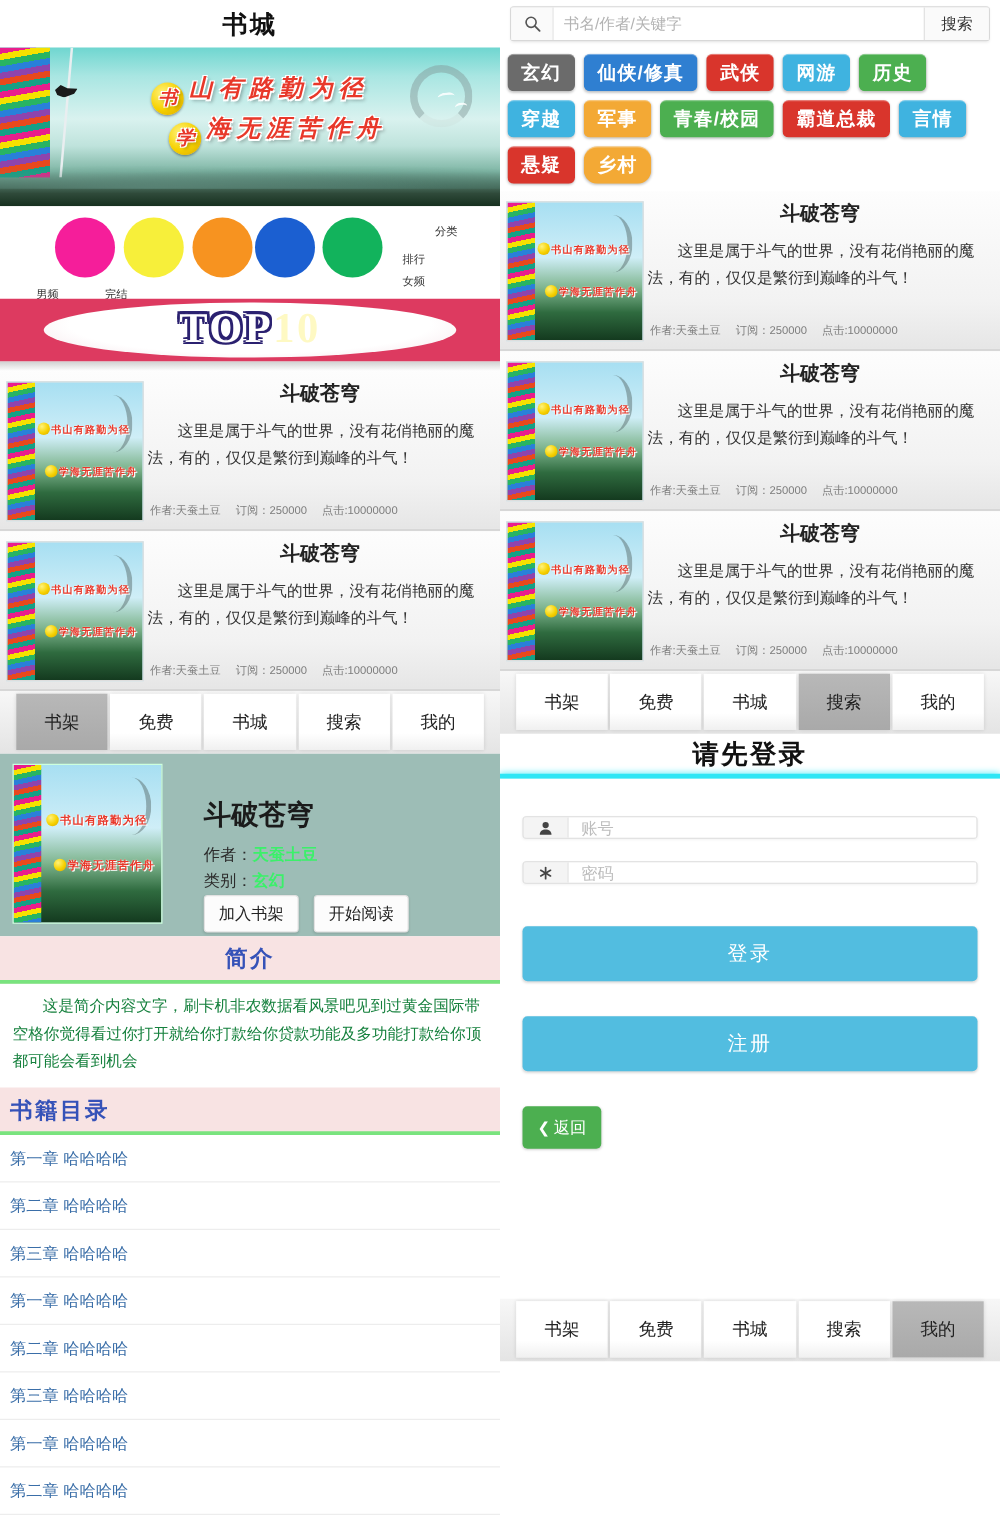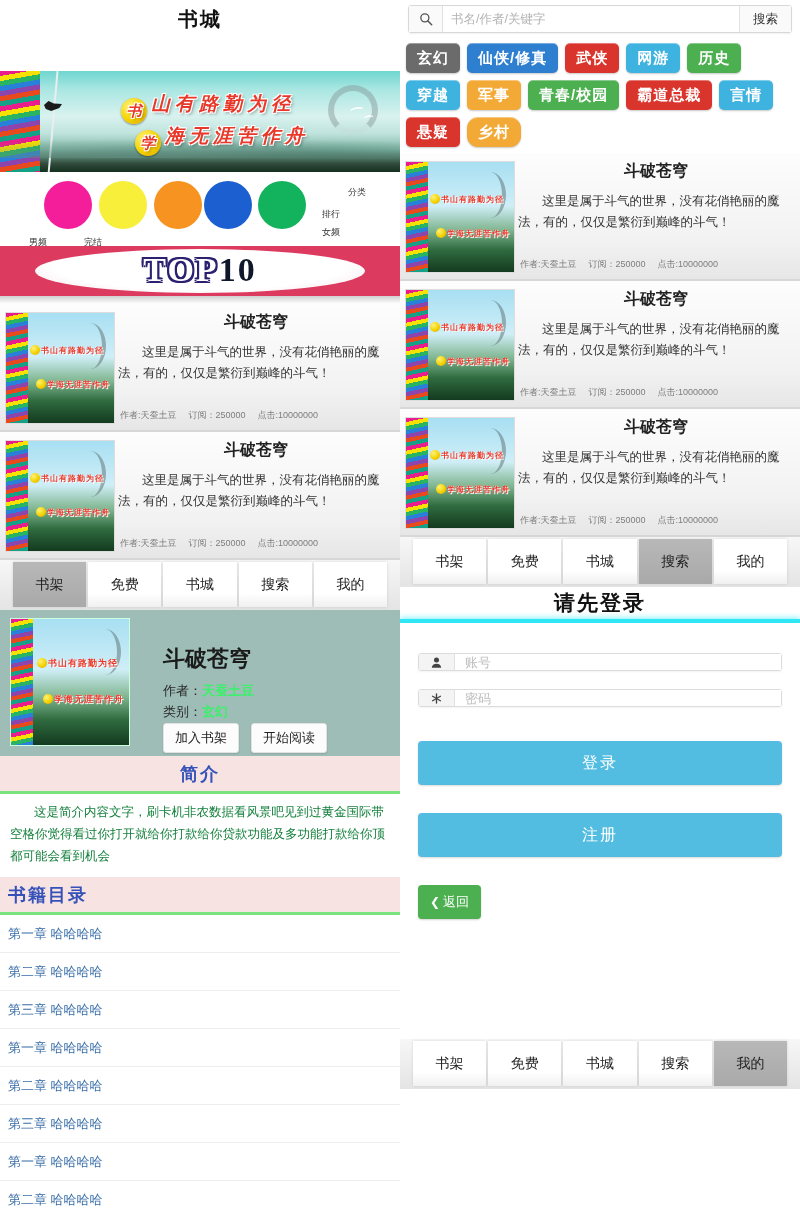--- a/index.html
+++ b/index.html
@@ -16,23 +16,22 @@
   .col-right { position: absolute; left: 400px; top: 0; width: 400px; height: 1212px; background:#fff; overflow: hidden; }
 
   
   .app-header {
     height: 38px; display:flex; align-items:center; justify-content:center;
     font-size: 20px; font-weight: bold; color:#111; letter-spacing:2px;
   }
 
   
   .hero {
-    position: relative; width: 400px; height: 101px; overflow: hidden;
+    position: relative; width: 400px; height: 127px; overflow: hidden;
     background: linear-gradient(180deg,#6fd6d0 0%, #a9e6e2 18%, #d9f2ef 45%, #bfe3dc 62%, #7fb6a5 78%, #2f4a3a 92%, #16301f 100%);
-    margin-top: 33px;
   }
   .hero-pencils {
     position:absolute; left:0; top:0; width:40px; height:104px;
     background:
       repeating-linear-gradient(170deg,
         #e91e8c 0px,#e91e8c 5px,
         #f6e100 5px,#f6e100 10px,
         #28b463 10px,#28b463 15px,
         #2980d9 15px,#2980d9 20px,
         #8e44ad 20px,#8e44ad 25px,
@@ -89,21 +88,21 @@
     background-color:#dd3a60;
   }
   .top10-oval { position:absolute; left:50%; top:50%; transform:translate(-50%,-50%);
     width:330px; height:44px; border-radius:50%;
     background: radial-gradient(ellipse at 50% 40%, #ffffff 0%, #ffffff 62%, #f3e0e6 100%); }
   .top10-text { position:absolute; left:50%; top:50%; transform:translate(-50%,-52%);
     font-family:"Liberation Serif","DejaVu Serif",serif; font-weight:bold;
     font-size:34px; letter-spacing:2px; white-space:nowrap; }
   .top10-top { color:#ffffff; text-shadow: 2px 0 0 #2b2170, -2px 0 0 #2b2170, 0 2px 0 #2b2170, 0 -2px 0 #2b2170,
       2px 2px 0 #2b2170, -2px -2px 0 #2b2170, 2px -2px 0 #2b2170, -2px 2px 0 #2b2170; }
-  .top10-num { color:#0f172a; }
+  .top10-num { color:#fef9c3; }
   .sep-shadow { width:400px; height:8px; background: linear-gradient(180deg,#cfcfcf 0%, #ffffff 100%); }
 
   
   .book-card {
     position:relative; width:400px; height:128px;
     background: linear-gradient(180deg,#fdfdfd 0%, #f2f2f2 70%, #e6e6e6 100%);
     border-bottom: 2px solid #d7d7d7;
   }
   .bk-cover { position:absolute; left:5px; top:8px; width:110px; height:112px; overflow:hidden;
     border:1px solid #ddd; background:#bfe6f2; }

